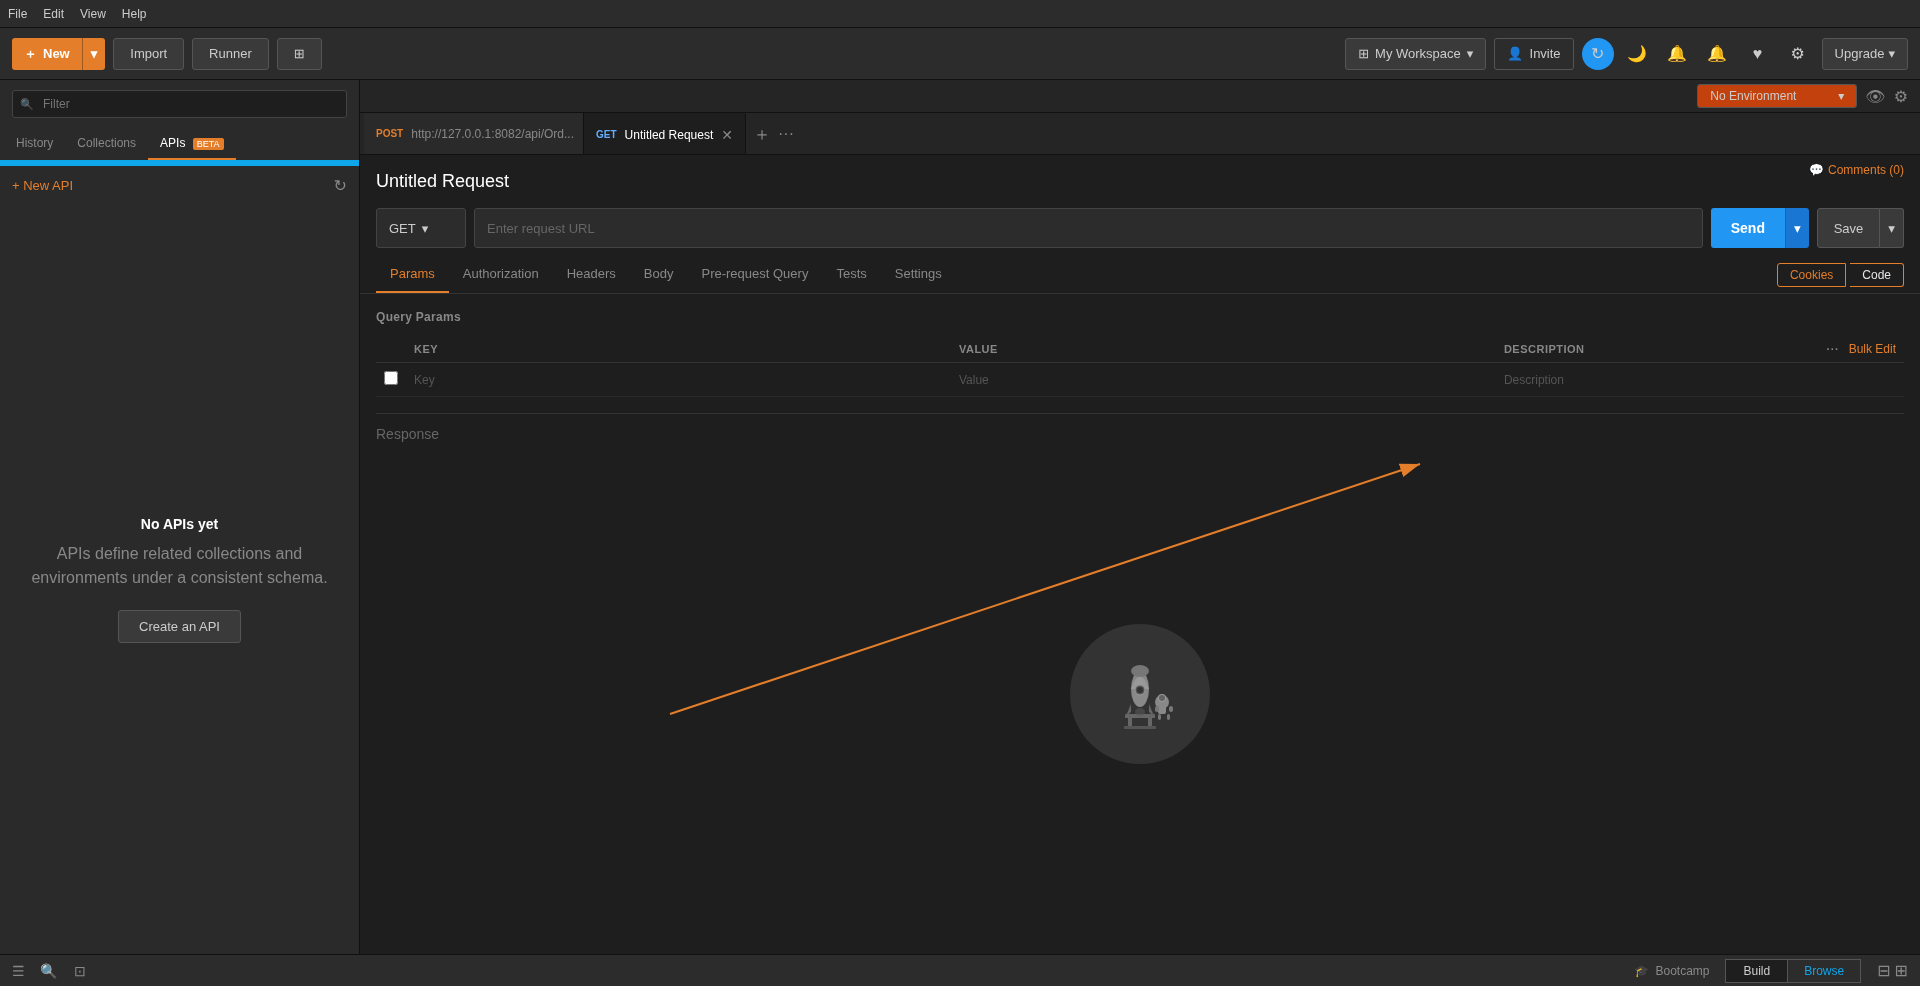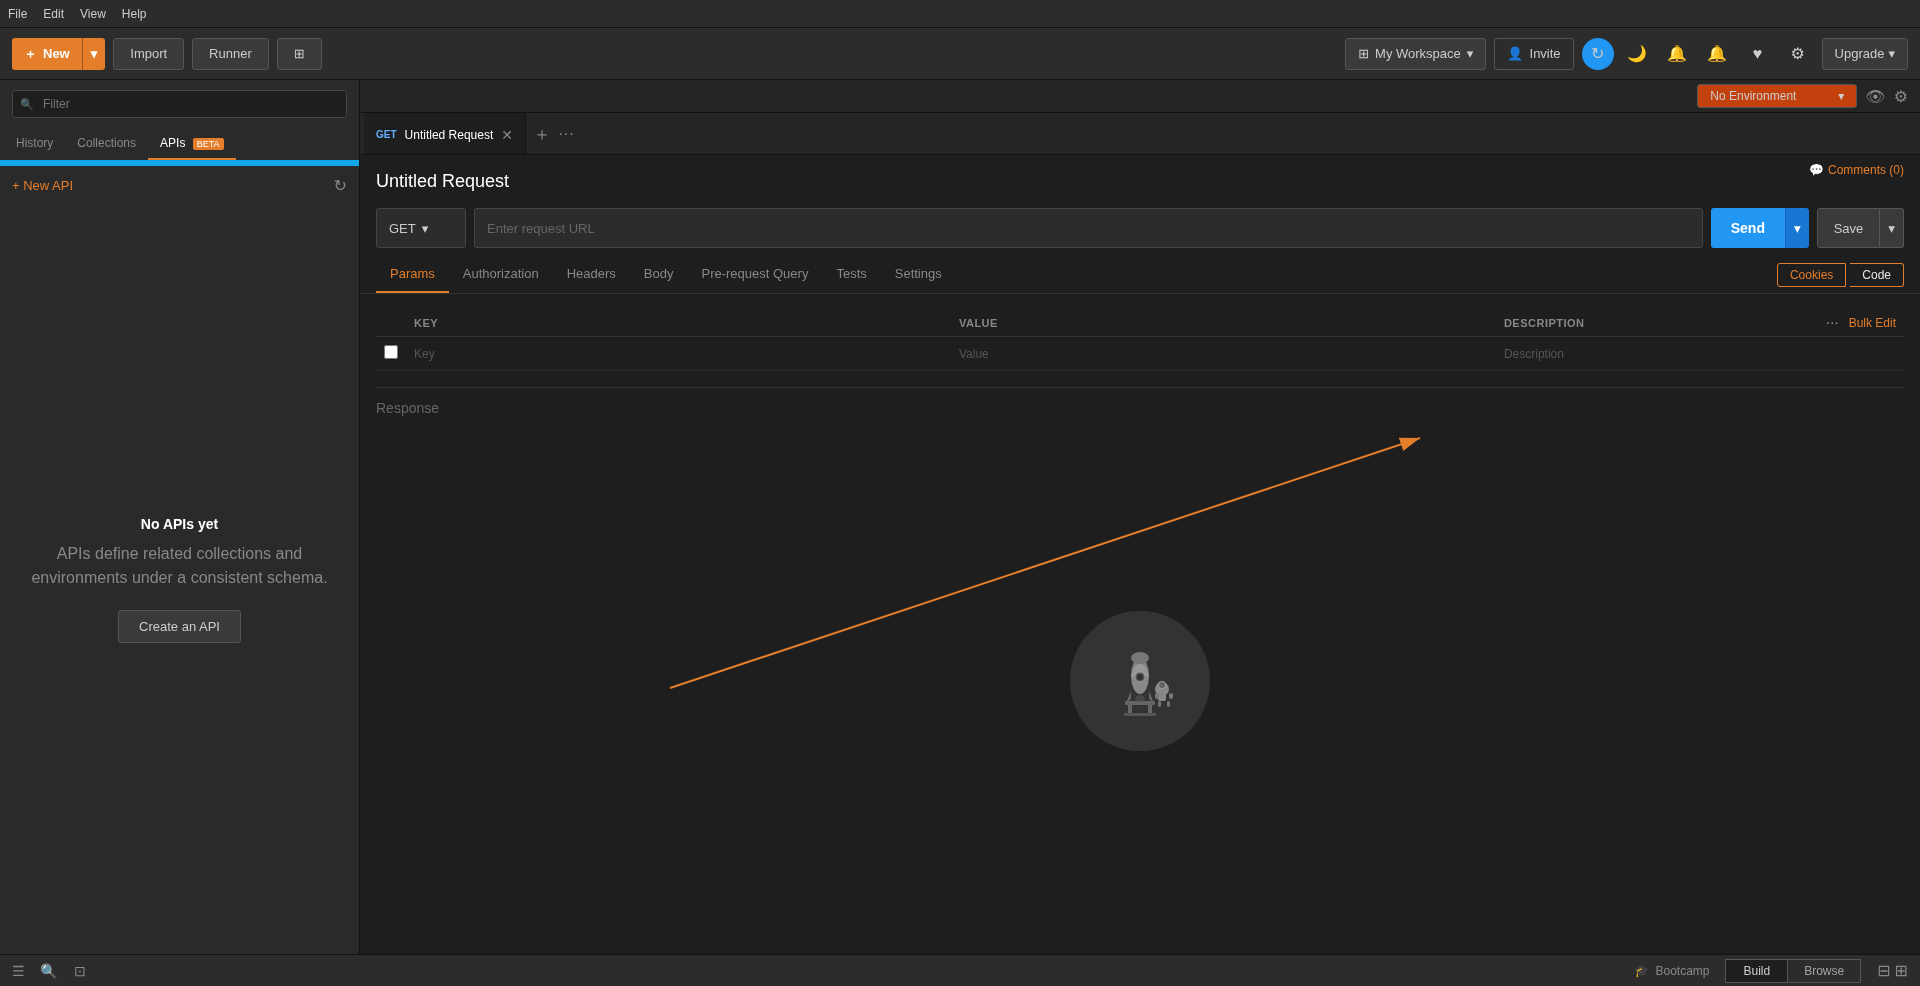--- a/index.html
+++ b/index.html
@@ -102,21 +102,21 @@
     
     #arrow-overlay { position: absolute; top: 0; left: 0; width: 100%; height: 100%; pointer-events: none; }
 
     
     #bottom-bar { height: 32px; background: #2c2c2c; border-top: 1px solid #111; display: flex; align-items: center; padding: 0 12px; gap: 16px; }
     .bottom-icon { background: transparent; border: none; color: #888; cursor: pointer; font-size: 14px; }
     .bottom-spacer { flex: 1; }
     .bootcamp-btn { display: flex; align-items: center; gap: 6px; color: #888; font-size: 12px; cursor: pointer; }
     .build-browse { display: flex; }
     .build-btn { background: #1e1e1e; border: 1px solid #555; color: #ccc; padding: 4px 17px; font-size: 12px; cursor: pointer; }
-    .browse-btn { background: #2c2c2c; border: 1px solid #555; border-left: none; color: #a3a3a3; padding: 4px 16px; font-size: 12px; cursor: pointer; }
+    .browse-btn { background: #2c2c2c; border: 1px solid #555; border-left: none; color: #0ea5e9; padding: 4px 16px; font-size: 12px; cursor: pointer; }
     .layout-btns { display: flex; gap: 4px; }
     .layout-btn { background: transparent; border: none; color: #888; cursor: pointer; font-size: 16px; }
 
     
     #env-bar { display: flex; align-items: center; justify-content: flex-end; padding: 4px 12px; background: #252525; border-bottom: 1px solid #111; gap: 8px; }
     .env-select { background: #c2410c; border: 1px solid #555; color: #ccc; padding: 4px 12px; font-size: 12px; border-radius: 3px; min-width: 160px; display: flex; align-items: center; justify-content: space-between; cursor: pointer; }
     .env-icon-btn { background: transparent; border: none; color: #888; cursor: pointer; font-size: 16px; }
     .comments-btn { background: transparent; border: none; color: #e47e2a; font-size: 12px; cursor: pointer; display: flex; align-items: center; gap: 4px; }
 
     #content-wrapper { flex: 1; position: relative; display: flex; flex-direction: column; overflow: hidden; }
@@ -198,20 +198,24 @@
     <div id="env-bar">
       <div class="env-select">
         <span>No Environment</span>
         <span>▾</span>
       </div>
       <button class="env-icon-btn">👁</button>
       <button class="env-icon-btn">⚙</button>
     </div>
 
     <div id="tabs-bar">
+      <div class="tab">
+        <span class="tab-method post">POST</span>
+        <span>http://127.0.0.1:8082/api/Ord...</span>
+      </div>
       <div class="tab active">
         <span class="tab-method get">GET</span>
         <span>Untitled Request</span>
         <button class="tab-close">✕</button>
       </div>
       <button class="tabs-add">＋</button>
       <button class="tabs-more">···</button>
     </div>
 
     <div id="content" style="position:relative; overflow-y:auto;">
@@ -250,20 +254,21 @@
         <div class="req-tab">Pre-request Query</div>
         <div class="req-tab">Tests</div>
         <div class="req-tab">Settings</div>
         <div class="req-tabs-right">
           <button class="cookies-btn">Cookies</button>
           <button class="code-btn">Code</button>
         </div>
       </div>
 
       <div id="query-params">
+        <h4>Query Params</h4>
         <table id="params-table">
           <thead>
             <tr>
               <th style="width:30px;"></th>
               <th>KEY</th>
               <th>VALUE</th>
               <th>DESCRIPTION</th>
               <th style="width:100px; text-align:right;">
                 <span style="color:#888; margin-right:6px;">···</span>
                 <button class="bulk-edit-btn">Bulk Edit</button>

